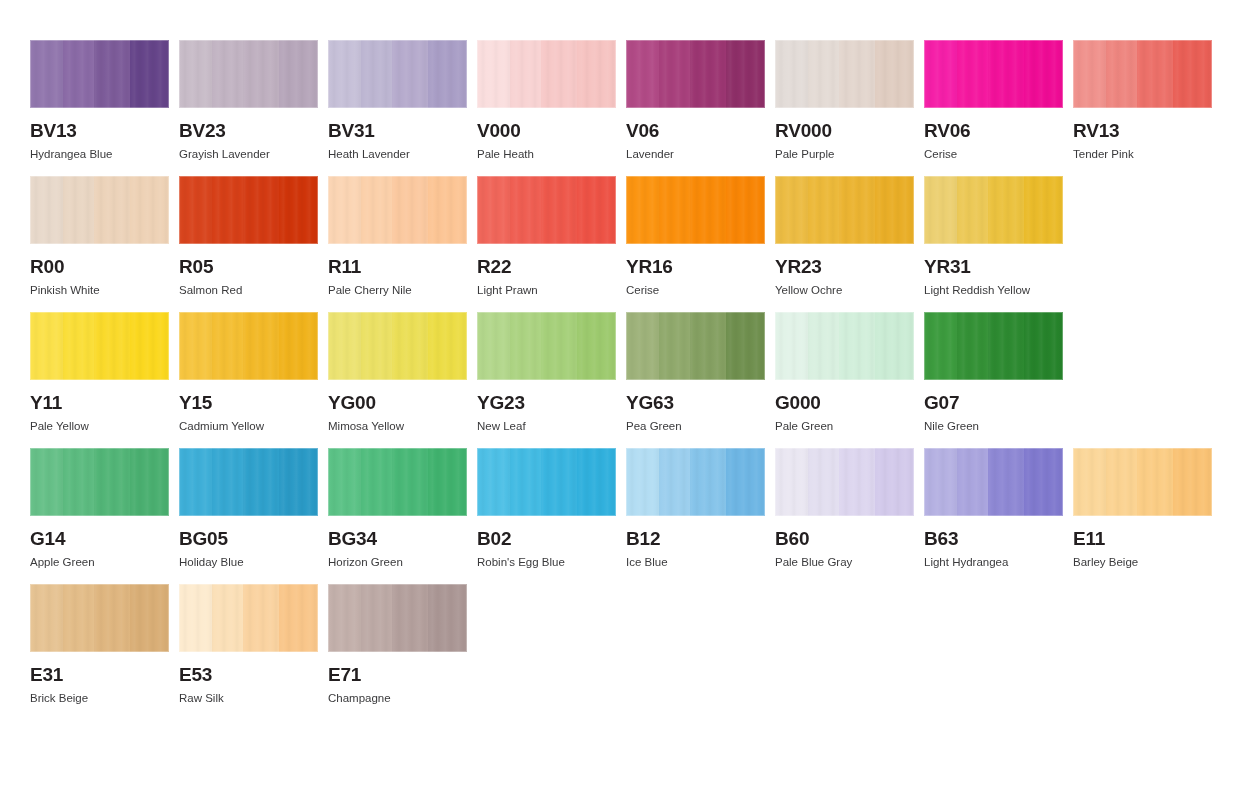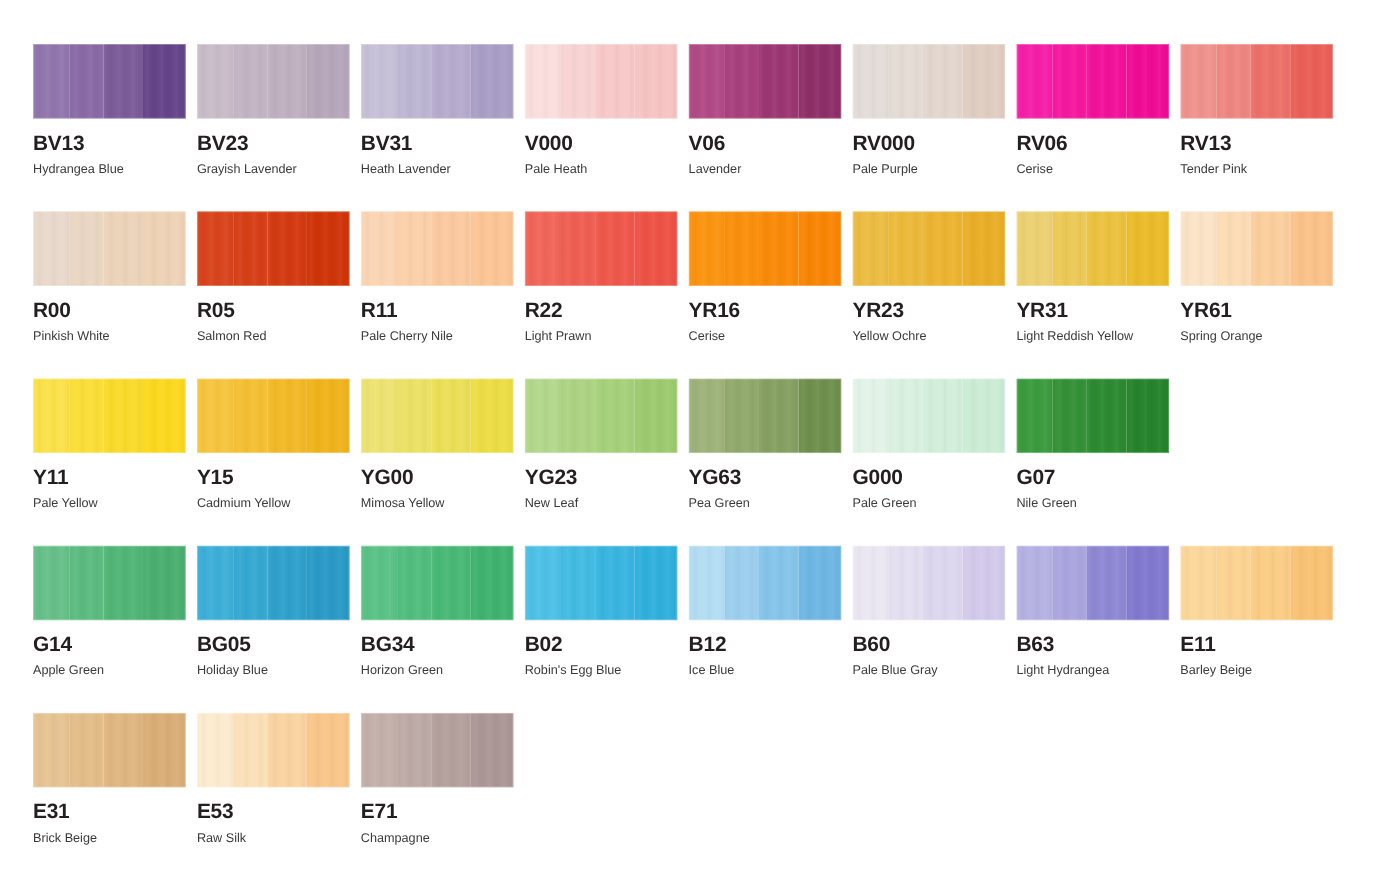--- a/index.html
+++ b/index.html
@@ -18,21 +18,21 @@
   #chart {
     position: relative;
     width: 1250px;
     height: 808px;
     box-sizing: border-box;
     padding: 40px 0 0 30px;
   }
   .row {
     display: flex;
     flex-direction: row;
-    height: 152px;
+    height: 136px;
   }
   .cell {
     width: 139px;
     margin-right: 10px;
     box-sizing: border-box;
   }
   .cell.empty {
     visibility: hidden;
   }
   .swatch {
@@ -240,30 +240,20 @@
       <div class="cell">
         <div class="swatch">
           <div class="band" style="background: rgb(236, 208, 114); width: 24%;"></div>
           <div class="band" style="background: rgb(236, 201, 87); width: 22%;"></div>
           <div class="band" style="background: rgb(235, 194, 63); width: 26%;"></div>
           <div class="band" style="background: rgb(234, 187, 42); width: 28%;"></div>
         </div>
         <div class="code">YR31</div>
         <div class="name">Light Reddish Yellow</div>
       </div>
-      <div class="cell">
-        <div class="swatch">
-          <div class="band" style="background: rgb(251, 227, 199); width: 24%;"></div>
-          <div class="band" style="background: rgb(252, 220, 181); width: 22%;"></div>
-          <div class="band" style="background: rgb(251, 207, 157); width: 26%;"></div>
-          <div class="band" style="background: rgb(250, 194, 137); width: 28%;"></div>
-        </div>
-        <div class="code">YR61</div>
-        <div class="name">Spring Orange</div>
-      </div>
     </div>
     <div class="row">
       <div class="cell">
         <div class="swatch">
           <div class="band" style="background: rgb(251, 225, 74); width: 24%;"></div>
           <div class="band" style="background: rgb(250, 222, 56); width: 22%;"></div>
           <div class="band" style="background: rgb(250, 218, 43); width: 26%;"></div>
           <div class="band" style="background: rgb(251, 216, 31); width: 28%;"></div>
         </div>
         <div class="code">Y11</div>

